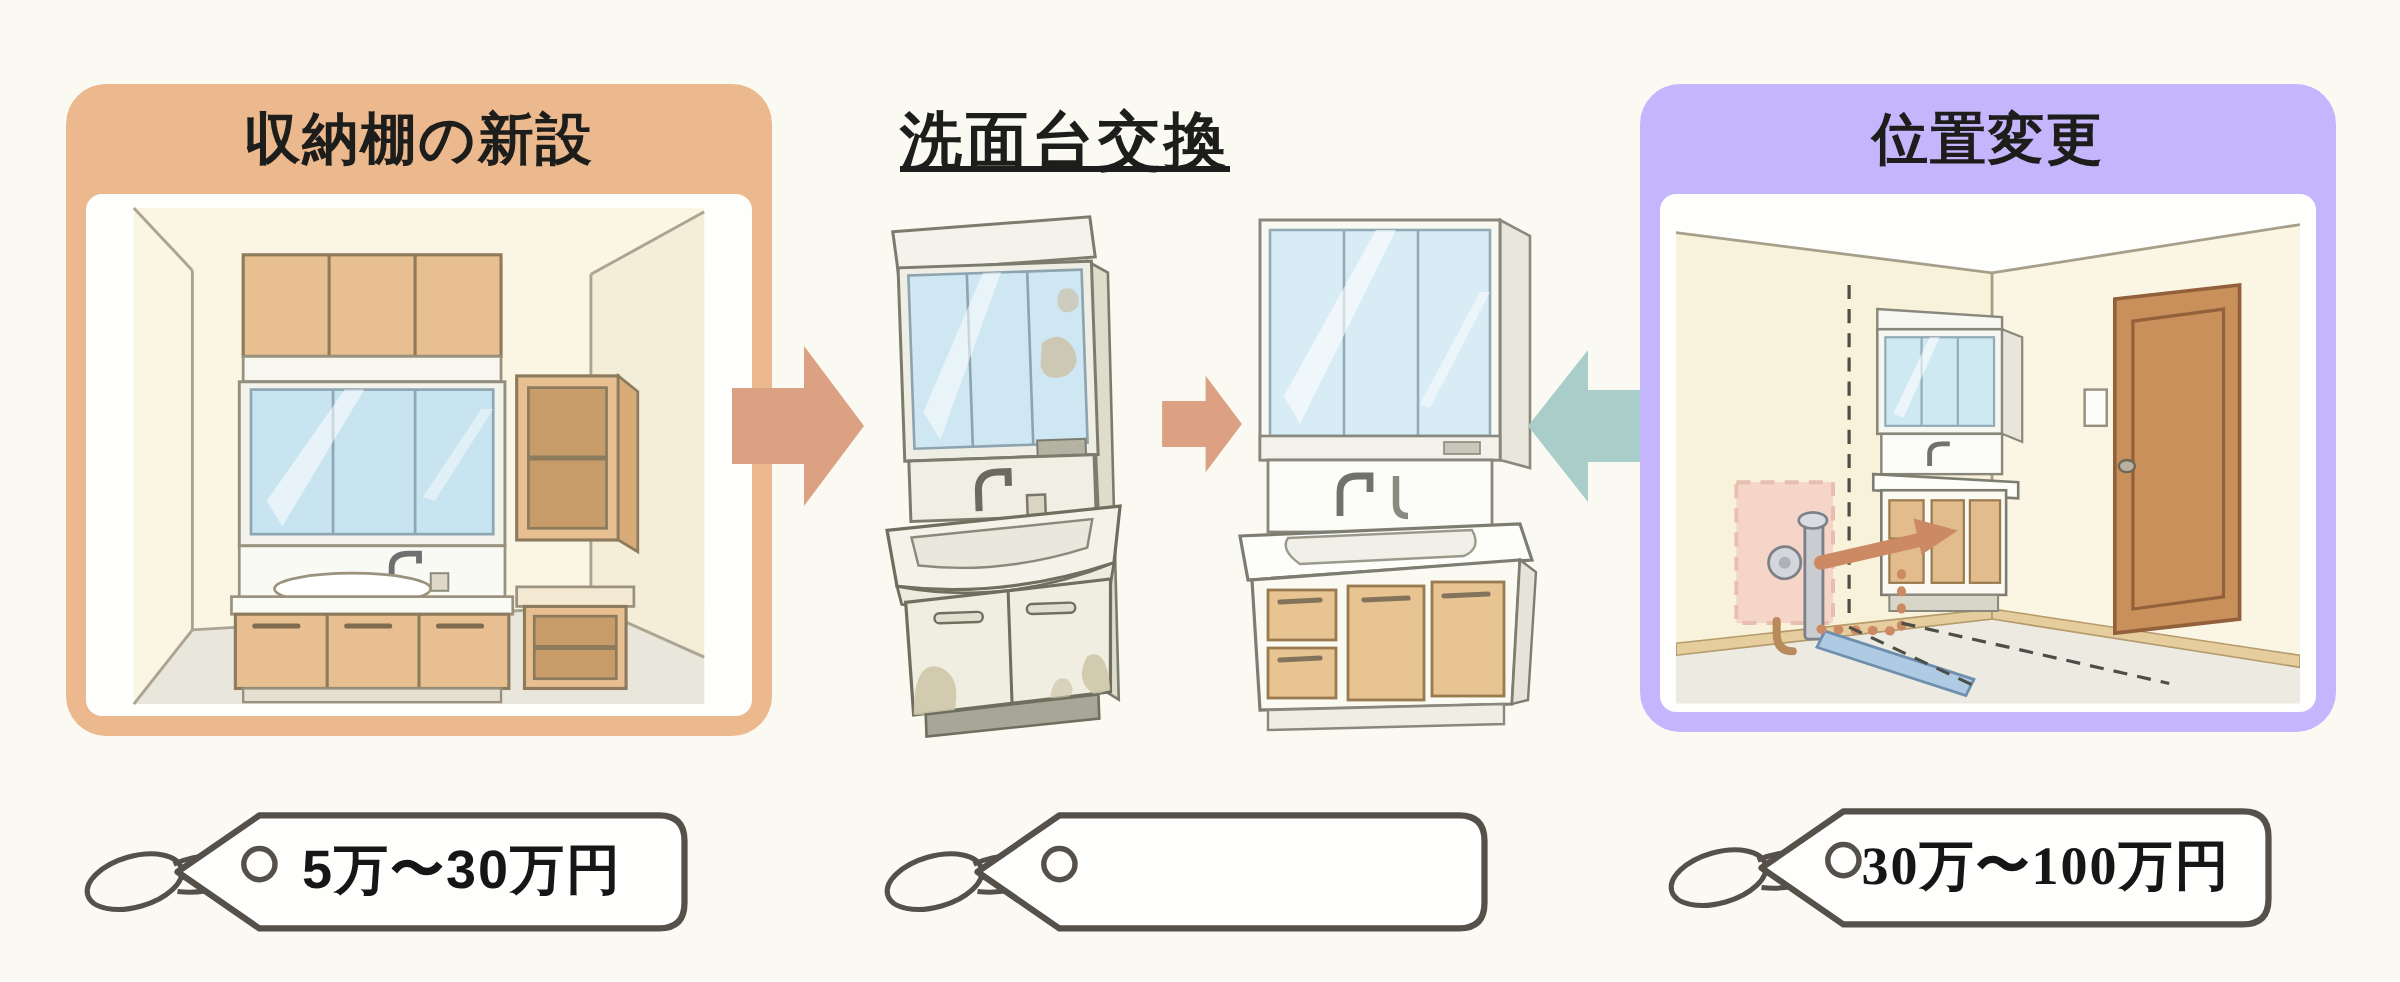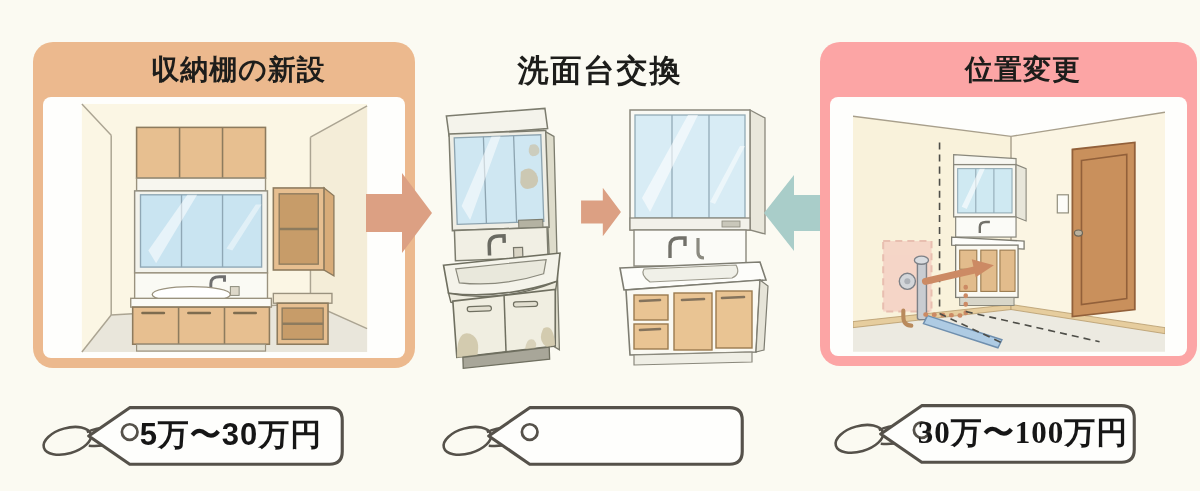--- a/index.html
+++ b/index.html
@@ -2,43 +2,43 @@
 <html><head>
 <meta charset="utf-8">
 <style>
   html,body{margin:0;padding:0;}
   body{
     width:1200px;height:491px;position:relative;overflow:hidden;
     background:#FBFAF2;
     font-family:"Liberation Sans","DejaVu Sans",sans-serif;
     color:#1d1d1b;
   }
-  .panel{position:absolute;border-radius:20px;padding-left:29px;}
+  .panel{position:absolute;border-radius:20px;}
   .panel-header{
     height:55px;display:flex;align-items:center;justify-content:center;
     font-size:28px;font-weight:bold;letter-spacing:1px;color:#1d1d1b;
   }
   .panel-body{
     position:absolute;left:10px;right:10px;top:55px;bottom:10px;
     background:#FEFEFC;border-radius:8px;overflow:hidden;
     display:flex;align-items:center;justify-content:center;
   }
   #panel-storage{left:33px;top:42px;width:353px;height:326px;background:#ECB98E;}
-  #panel-relocate{left:820px;top:42px;width:348px;height:324px;background:#fca5a5;}
+  #panel-relocate{left:820px;top:42px;width:348px;height:324px;background:#c4b5fd;}
   #center-title{
-    position:absolute;left:450px;top:50px;width:300px;text-align:center;
-    font-size:31px;font-weight:bold;letter-spacing:2px;
+    position:absolute;left:450px;top:50px;width:300px;
+    font-size:31px;font-weight:bold;letter-spacing:2px;text-decoration:underline;
   }
   .abs{position:absolute;}
   .tag{position:absolute;width:312px;height:76px;}
   .tag svg{position:absolute;left:0;top:0;}
   .tag-text{
     position:absolute;left:78px;right:8px;top:10px;bottom:8px;
     display:flex;align-items:center;justify-content:center;
-    font-size:31px;font-weight:bold;color:#161616;letter-spacing:1px;
+    font-size:27px;font-weight:bold;color:#161616;letter-spacing:1px;
     white-space:nowrap;
   }
   #tag-1{left:40px;top:396px;}
   #tag-2{left:440px;top:396px;}
   #tag-3{left:832px;top:394px;font-family:Liberation Serif, serif;}
 </style>
 </head>
 <body>
 
 <section class="panel" id="panel-storage">

